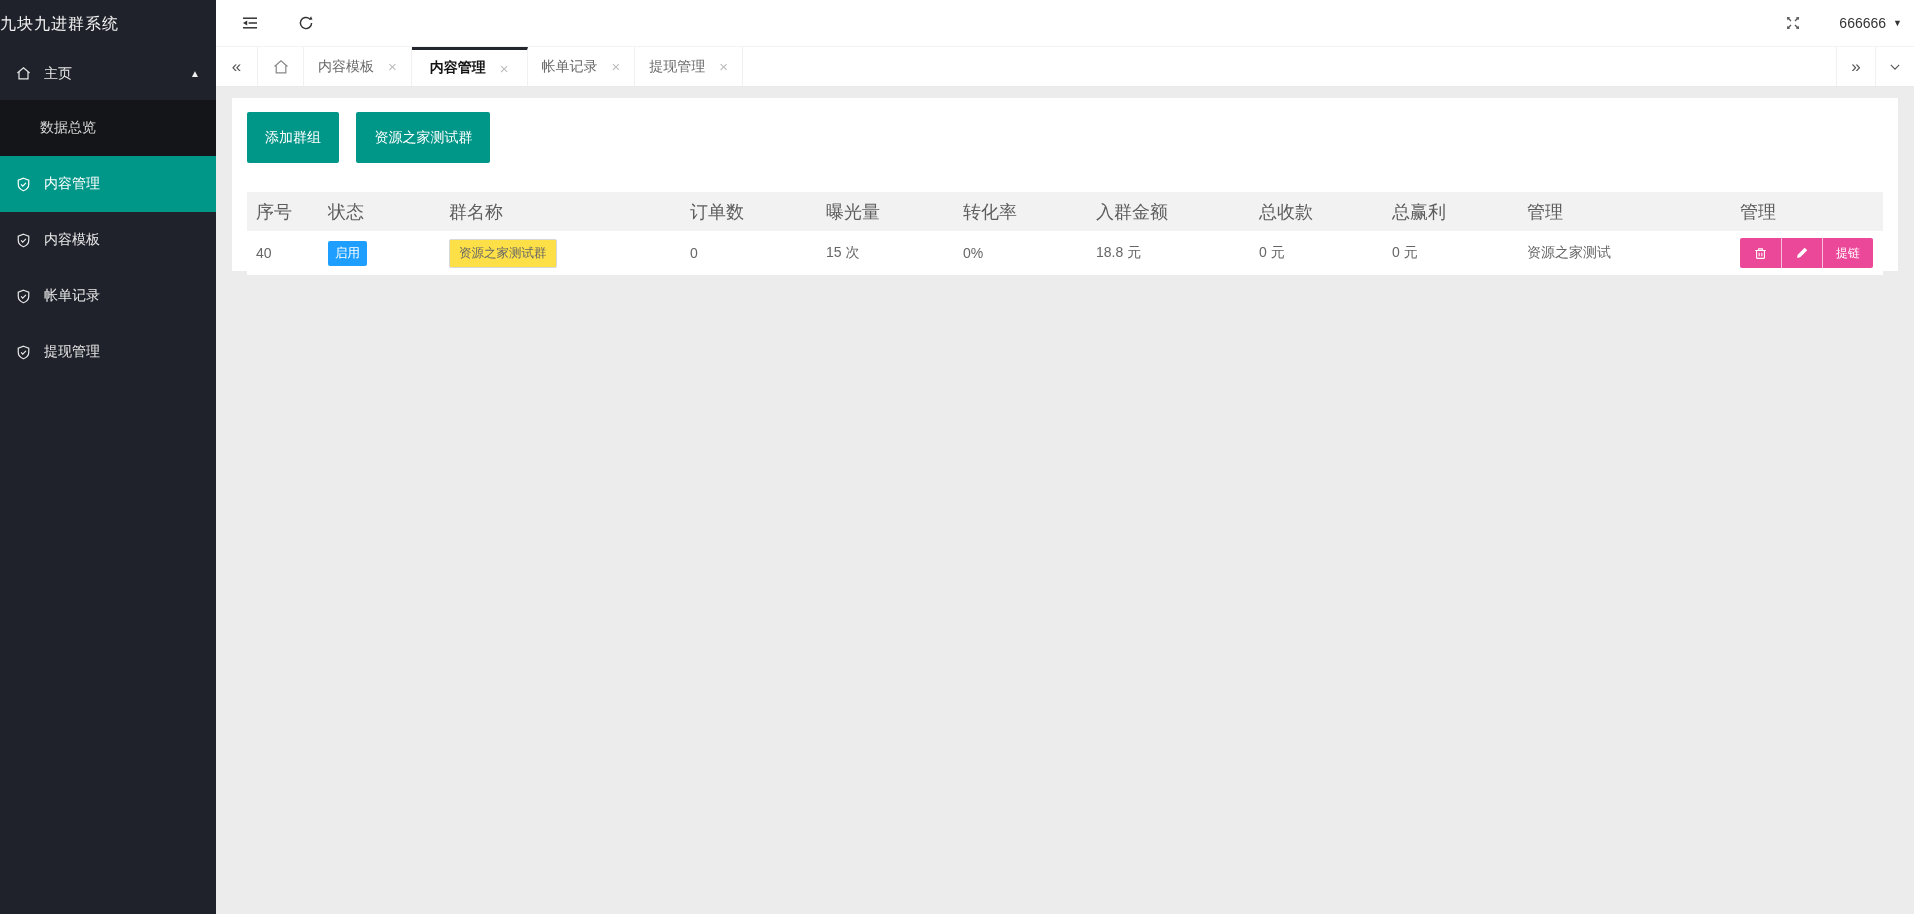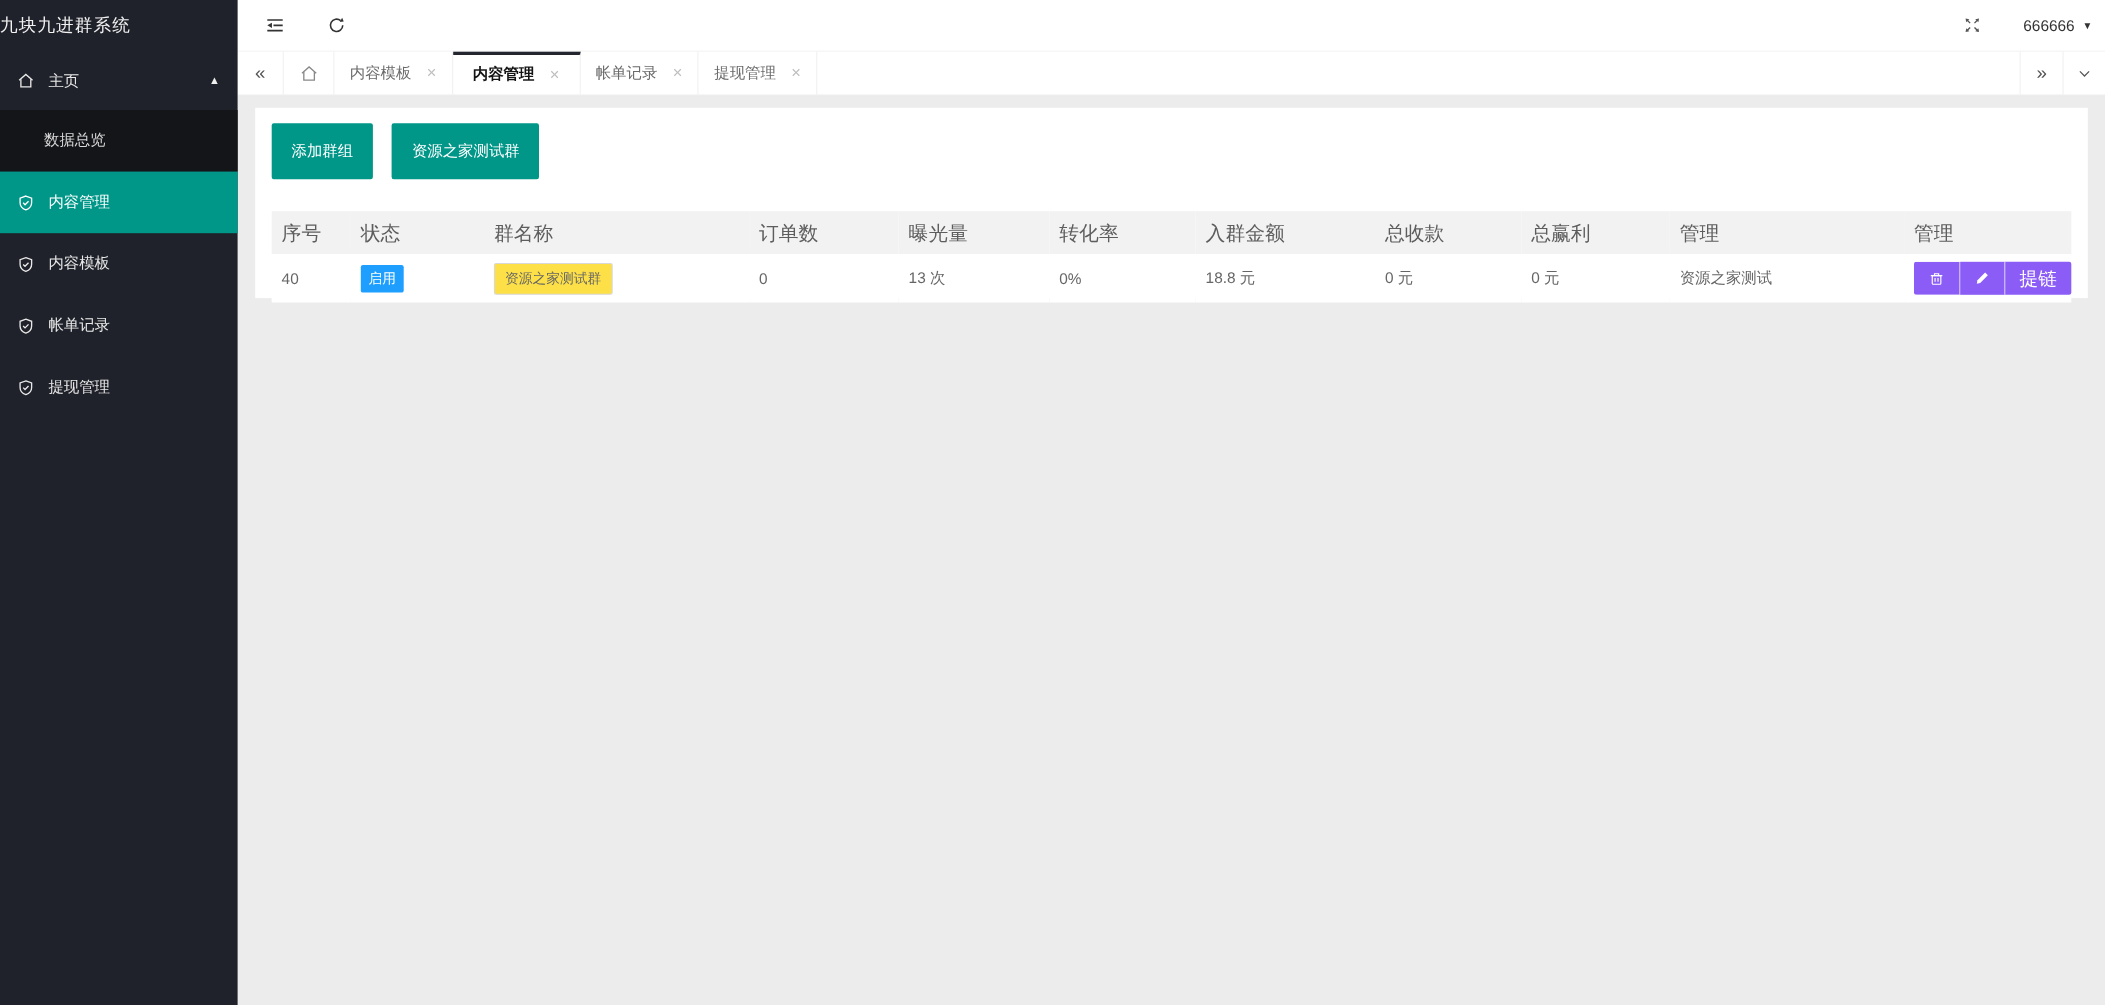--- a/index.html
+++ b/index.html
@@ -116,23 +116,23 @@
     font-size: 12.5px; padding: 4px 7px; border-radius: 2px; cursor: pointer;
   }
   .name-box {
     display: inline-block; background: #fde047; color: #666;
     border: 1px solid #d8d8d8; border-radius: 2px;
     font-size: 12.5px; padding: 5px 9px; cursor: pointer;
   }
   .act-group { display: inline-flex; }
   .act-btn {
     display: inline-flex; align-items: center; justify-content: center;
-    height: 30px; background: #8b5cf6; color: #fff; cursor: pointer;
+    height: 30px; background: #ec4899; color: #fff; cursor: pointer;
     padding: 0 13px; border-right: 1px solid rgba(255,255,255,.65);
-    font-size: 17px;
+    font-size: 12px;
   }
   .act-btn:first-child { border-radius: 2px 0 0 2px; }
   .act-btn:last-child { border-right: none; border-radius: 0 2px 2px 0; }
 </style>
 </head>
 <body>
 
 <div class="root">
 
   <aside class="sidebar">
@@ -310,21 +310,21 @@
           <tbody>
             <tr>
               <td>40</td>
               <td>
                 <span class="badge">启用</span>
               </td>
               <td>
                 <span class="name-box">资源之家测试群</span>
               </td>
               <td>0</td>
-              <td>13 次</td>
+              <td>15 次</td>
               <td>0%</td>
               <td>18.8 元</td>
               <td>0 元</td>
               <td>0 元</td>
               <td>资源之家测试</td>
               <td>
                 <span class="act-group">
                   <span class="act-btn">
                     <span>
                       <svg class="ic" width="15" height="15" viewBox="0 0 20 20" fill="none" stroke="#fff" stroke-width="1.4">

